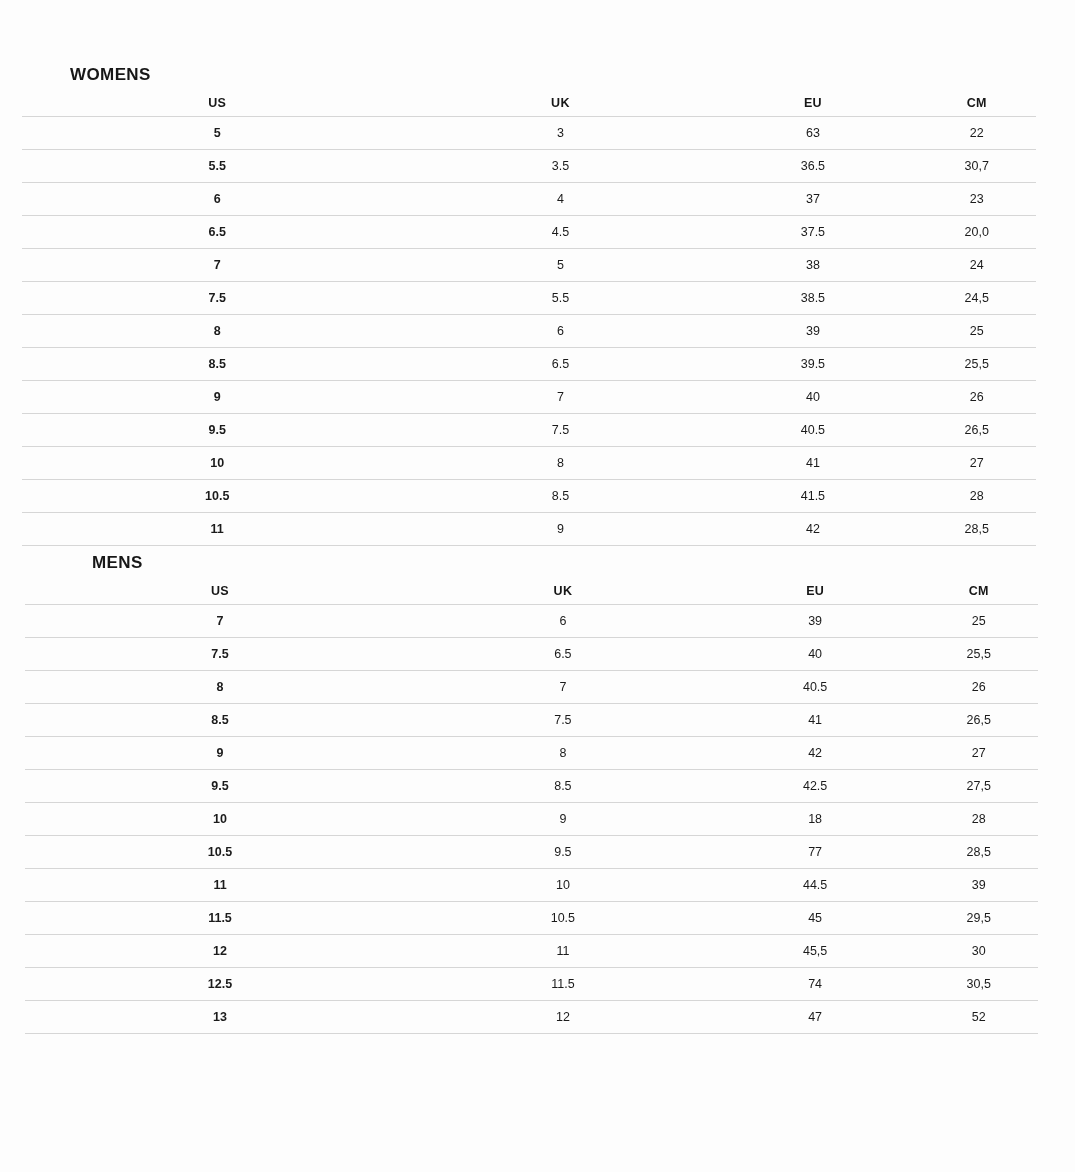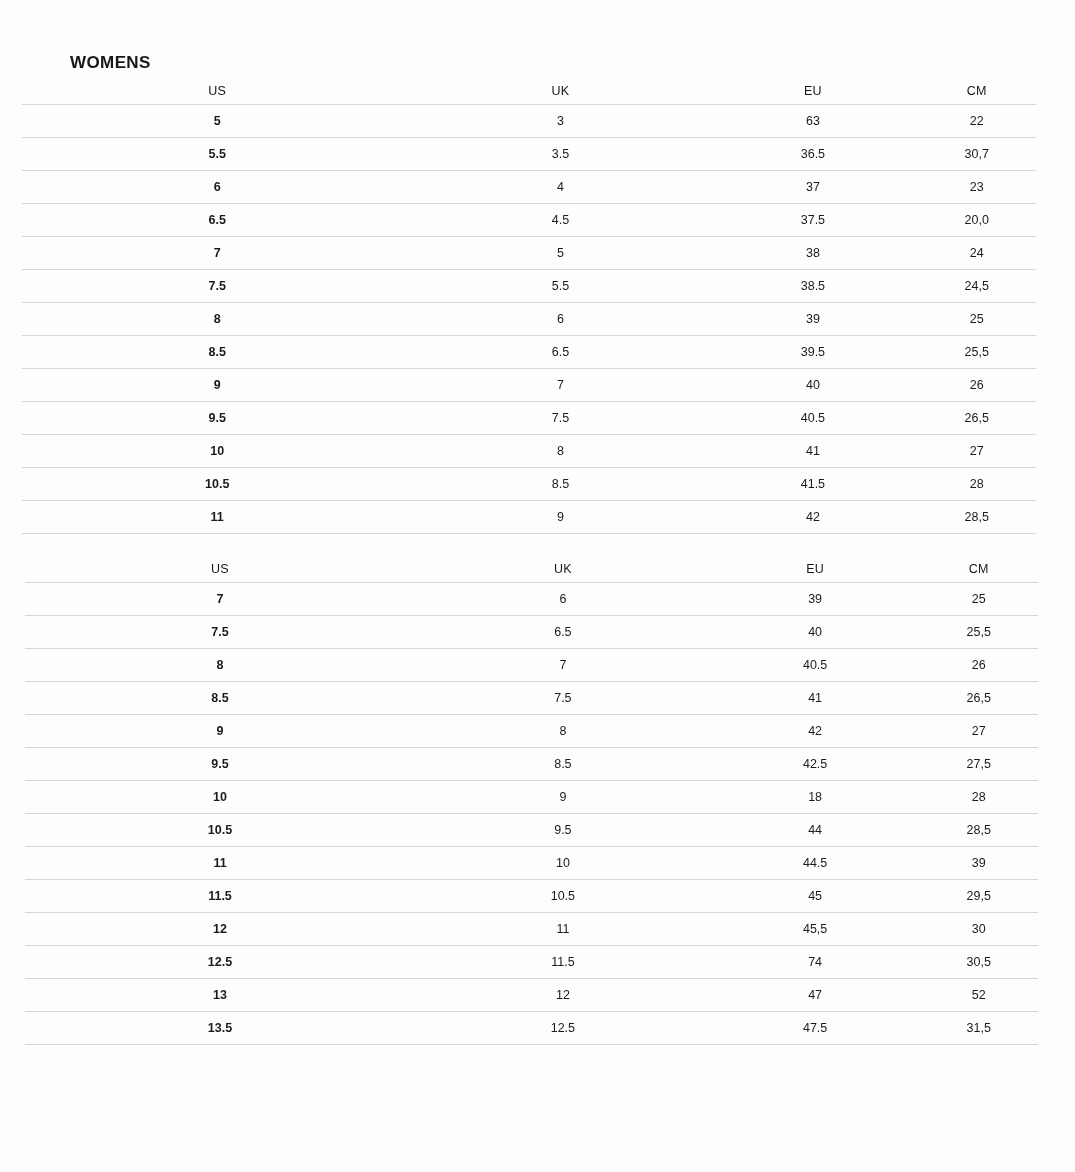--- a/index.html
+++ b/index.html
@@ -35,21 +35,21 @@
 
   .section-title {
     font-size: 17px;
     font-weight: 700;
     letter-spacing: 0.4px;
     color: #171717;
     line-height: 22px;
     margin: 0;
     padding: 0;
   }
-  .womens .section-title { padding-left: 70px; }
+  .womens .section-title { padding-left: 70px; margin-top: 12px; }
   .mens   .section-title { padding-left: 92px; }
 
   
   .size-table {
     border-collapse: collapse;
     table-layout: fixed;
     margin-top: 4px;
     font-size: 12px;
   }
   .womens .size-table { width: 1014px; margin-left: 22px; }
@@ -63,21 +63,21 @@
   .size-table th,
   .size-table td {
     text-align: center;
     padding: 0;
     margin: 0;
   }
 
   .size-table thead th {
     height: 26px;
     font-size: 12.5px;
-    font-weight: 400;
+    font-weight: 700;
     letter-spacing: 0.3px;
     color: #171717;
     vertical-align: middle;
     border: none;
   }
 
   .size-table tbody td {
     height: 32px;
     vertical-align: middle;
     border-top: 1px solid #d6d6d6;
@@ -195,20 +195,21 @@
             <td class="col-us">11</td>
             <td class="col-uk">9</td>
             <td class="col-eu">42</td>
             <td class="col-cm">28,5</td>
           </tr>
         </tbody>
     </table>
   </section>
 
   <section class="size-section mens">
+    <h2 class="section-title">MENS</h2>
 
     <table class="size-table">
       <colgroup>
         <col class="c-us">
           <col class="c-uk">
           <col class="c-eu">
           <col class="c-cm">
       </colgroup>
       <thead>
         <tr>
@@ -257,21 +258,21 @@
           </tr>
           <tr>
             <td class="col-us">10</td>
             <td class="col-uk">9</td>
             <td class="col-eu">18</td>
             <td class="col-cm">28</td>
           </tr>
           <tr>
             <td class="col-us">10.5</td>
             <td class="col-uk">9.5</td>
-            <td class="col-eu">44</td>
+            <td class="col-eu">77</td>
             <td class="col-cm">28,5</td>
           </tr>
           <tr>
             <td class="col-us">11</td>
             <td class="col-uk">10</td>
             <td class="col-eu">44.5</td>
             <td class="col-cm">39</td>
           </tr>
           <tr>
             <td class="col-us">11.5</td>
@@ -290,23 +291,17 @@
             <td class="col-uk">11.5</td>
             <td class="col-eu">74</td>
             <td class="col-cm">30,5</td>
           </tr>
           <tr>
             <td class="col-us">13</td>
             <td class="col-uk">12</td>
             <td class="col-eu">47</td>
             <td class="col-cm">52</td>
           </tr>
-          <tr>
-            <td class="col-us">13.5</td>
-            <td class="col-uk">12.5</td>
-            <td class="col-eu">47.5</td>
-            <td class="col-cm">31,5</td>
-          </tr>
         </tbody>
     </table>
   </section>
 
 </div>
 
 </body></html>

